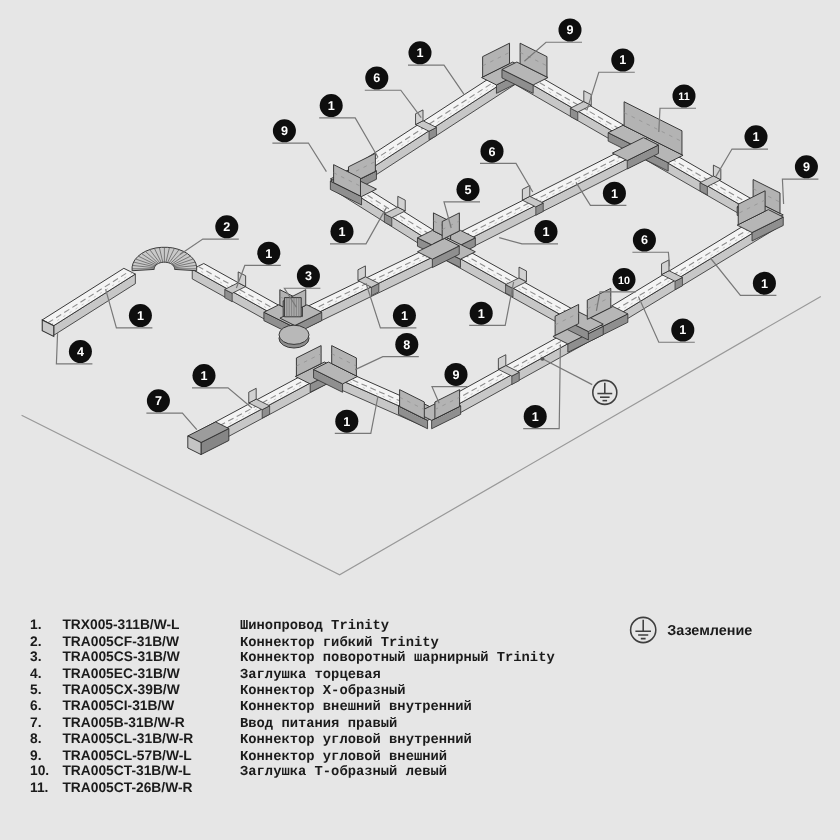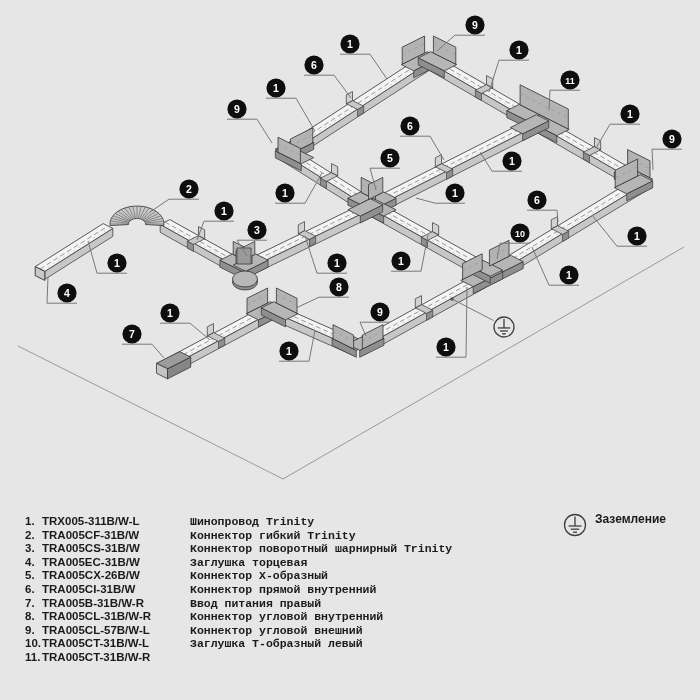--- a/index.html
+++ b/index.html
@@ -2,23 +2,23 @@
 <html><head>
 <meta charset="utf-8">
 <style>
   html,body{margin:0;padding:0;}
   body{background:#e6e6e6;font-family:"Liberation Sans",sans-serif;}
   .stage{position:relative;width:700px;height:700px;background:#e6e6e6;overflow:hidden;}
   #diagram{position:absolute;left:0;top:0;}
   .legend{position:absolute;left:25px;top:515px;}
   .legend-row{display:flex;font-size:11.5px;font-weight:700;color:#1b1b1b;line-height:13.6px;white-space:nowrap;}
   .l-num{width:17px;flex:0 0 auto;}
-  .l-code{width:148px;flex:0 0 auto;}
+  .l-code{width:148px;flex:0 0 auto;margin-left:10px;}
   .l-desc{flex:0 0 auto;font-family:Liberation Mono, monospace;}
-  .ground-item{position:absolute;left:562px;top:512px;display:flex;}
+  .ground-item{position:absolute;left:523px;top:512px;display:flex;align-items:center;}
   .glabel{font-size:12px;font-weight:700;color:#1b1b1b;margin-left:7px;}
 </style>
 </head>
 <body>
 
 <div class="stage">
   <svg id="diagram" width="700" height="508" viewBox="0 0 700 508">
       <polyline points="18.0,346.0 283.0,479.0 684.0,247.0" fill="none" stroke="#999999" stroke-width="1"></polyline>
       <polygon points="433.8,59.4 290.8,152.4 290.8,160.4 433.8,67.4" fill="#c7c7c7" stroke="#323232" stroke-width="0.7"></polygon>
       <polygon points="433.8,59.4 290.8,152.4 281.2,147.6 424.2,54.6" fill="#f4f4f4" stroke="#323232" stroke-width="0.8"></polygon>
@@ -399,27 +399,27 @@
         <span class="l-code">TRA005CS-31B/W</span>
         <span class="l-desc">Коннектор поворотный шарнирный Trinity</span>
       </div>
       <div class="legend-row">
         <span class="l-num">4.</span>
         <span class="l-code">TRA005EC-31B/W</span>
         <span class="l-desc">Заглушка торцевая</span>
       </div>
       <div class="legend-row">
         <span class="l-num">5.</span>
-        <span class="l-code">TRA005CX-26B/W</span>
+        <span class="l-code">TRA005CX-39B/W</span>
         <span class="l-desc">Коннектор X-образный</span>
       </div>
       <div class="legend-row">
         <span class="l-num">6.</span>
         <span class="l-code">TRA005CI-31B/W</span>
-        <span class="l-desc">Коннектор прямой внутренний</span>
+        <span class="l-desc">Коннектор внешний внутренний</span>
       </div>
       <div class="legend-row">
         <span class="l-num">7.</span>
         <span class="l-code">TRA005B-31B/W-R</span>
         <span class="l-desc">Ввод питания правый</span>
       </div>
       <div class="legend-row">
         <span class="l-num">8.</span>
         <span class="l-code">TRA005CL-31B/W-R</span>
         <span class="l-desc">Коннектор угловой внутренний</span>
@@ -429,21 +429,21 @@
         <span class="l-code">TRA005CL-57B/W-L</span>
         <span class="l-desc">Коннектор угловой внешний</span>
       </div>
       <div class="legend-row">
         <span class="l-num">10.</span>
         <span class="l-code">TRA005CT-31B/W-L</span>
         <span class="l-desc">Заглушка Т-образный левый</span>
       </div>
       <div class="legend-row">
         <span class="l-num">11.</span>
-        <span class="l-code">TRA005CT-31B/W-R</span>
+        <span class="l-code">TRA005CT-26B/W-R</span>
       </div>
     </div>
   <div class="ground-item">
     <svg id="groundsym" width="26" height="26">
         <g>
           <circle cx="13" cy="13" r="10.5" fill="none" stroke="#3f3f3f" stroke-width="1.3"></circle>
           <line x1="13" y1="4.5" x2="13" y2="14" stroke="#3f3f3f" stroke-width="1.3"></line>
           <line x1="6.5" y1="14" x2="19.5" y2="14" stroke="#3f3f3f" stroke-width="1.3"></line>
           <line x1="8.8" y1="17.2" x2="17.2" y2="17.2" stroke="#3f3f3f" stroke-width="1.3"></line>
           <line x1="11" y1="20.2" x2="15" y2="20.2" stroke="#3f3f3f" stroke-width="1.3"></line>

